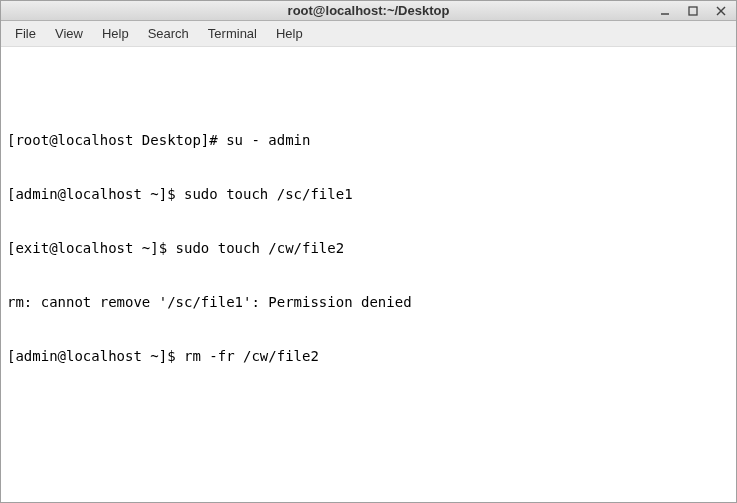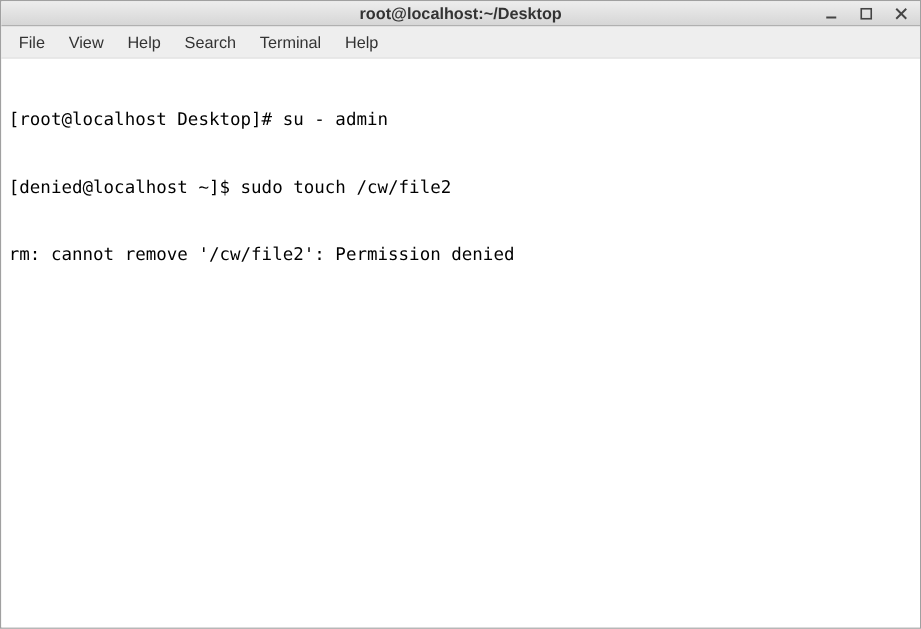--- a/index.html
+++ b/index.html
@@ -61,20 +61,21 @@
     .terminal {
       flex: 1;
       background: #fff;
       color: #000;
       font-family: "DejaVu Sans Mono", "Liberation Mono", monospace;
       font-size: 14px;
       line-height: 18px;
       padding: 4px 6px;
       white-space: pre;
       overflow: hidden;
+      margin-top: 44px;
     }
     .line { display: block; }
   </style>
 </head>
 <body>
 
 <div class="titlebar">
   <div class="title">root@localhost:~/Desktop</div>
   <div class="win-controls">
     <div class="win-btn">
@@ -100,21 +101,23 @@
   <div class="menu-item">File</div>
   <div class="menu-item">View</div>
   <div class="menu-item">Help</div>
   <div class="menu-item">Search</div>
   <div class="menu-item">Terminal</div>
   <div class="menu-item">Help</div>
 </div>
 
 <div class="terminal">
   <span class="line">[root@localhost Desktop]# su - admin</span>
-  <span class="line">[denied@localhost ~]$ sudo touch /cw/file2</span>
-  <span class="line">rm: cannot remove '/cw/file2': Permission denied</span>
+  <span class="line">[admin@localhost ~]$ sudo touch /sc/file1</span>
+  <span class="line">[exit@localhost ~]$ sudo touch /cw/file2</span>
+  <span class="line">rm: cannot remove '/sc/file1': Permission denied</span>
+  <span class="line">[admin@localhost ~]$ rm -fr /cw/file2</span>
   
   
   
   
   
   
 </div>
 
 </body></html>

